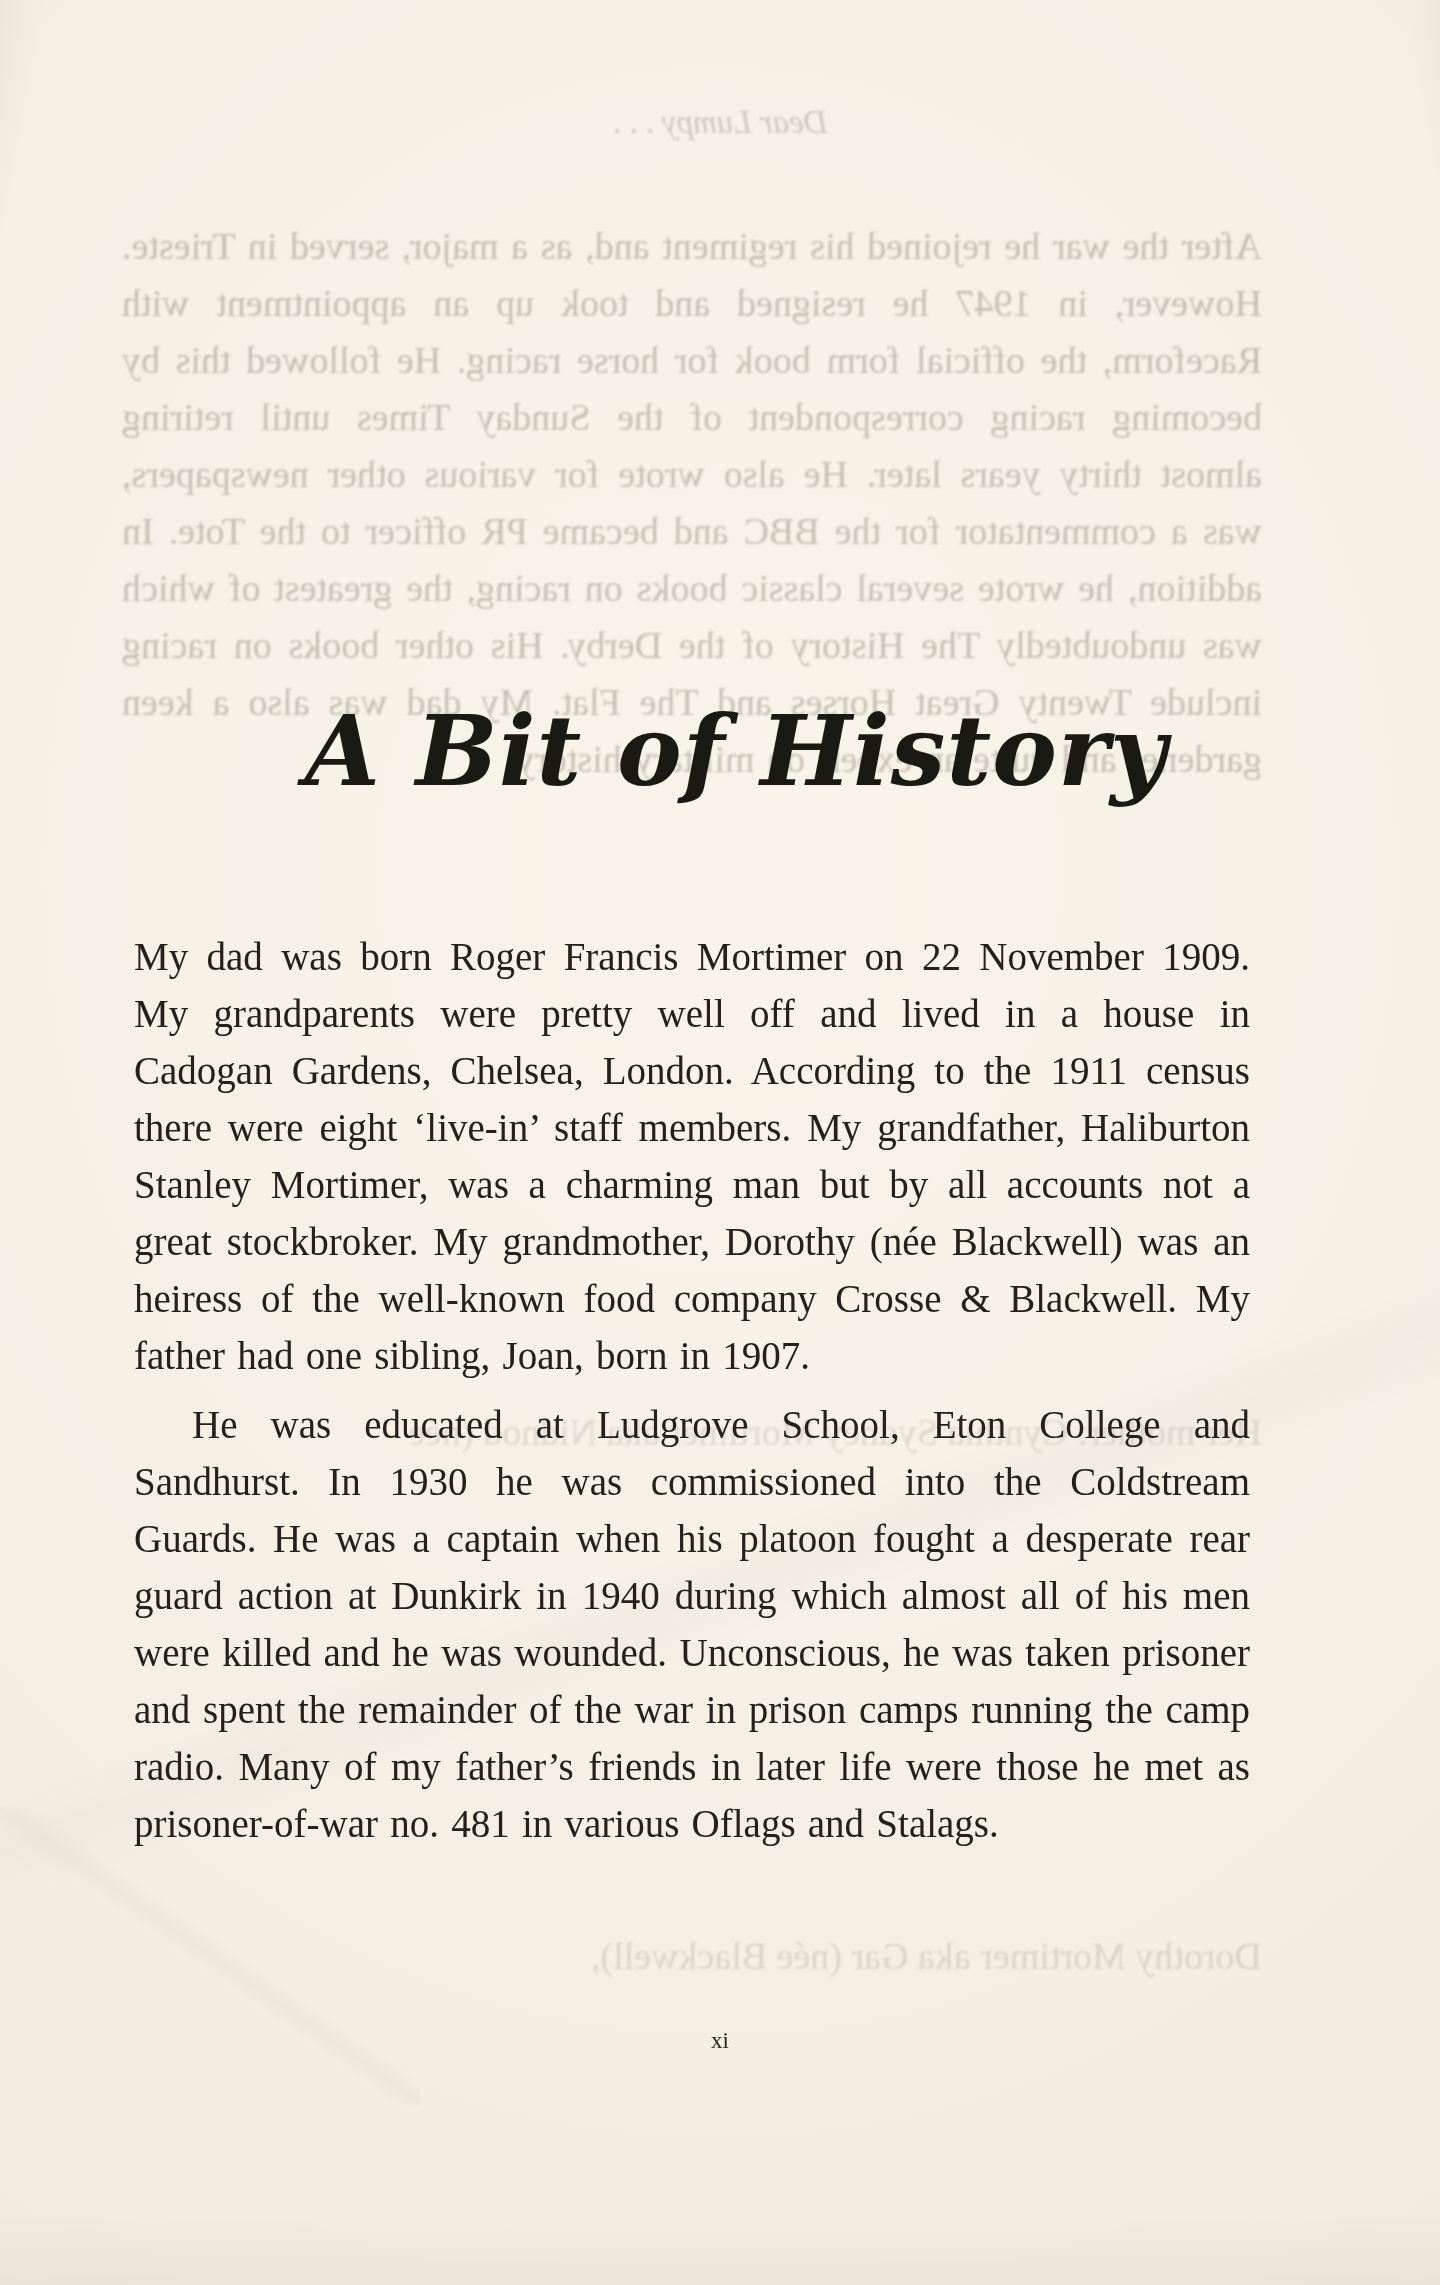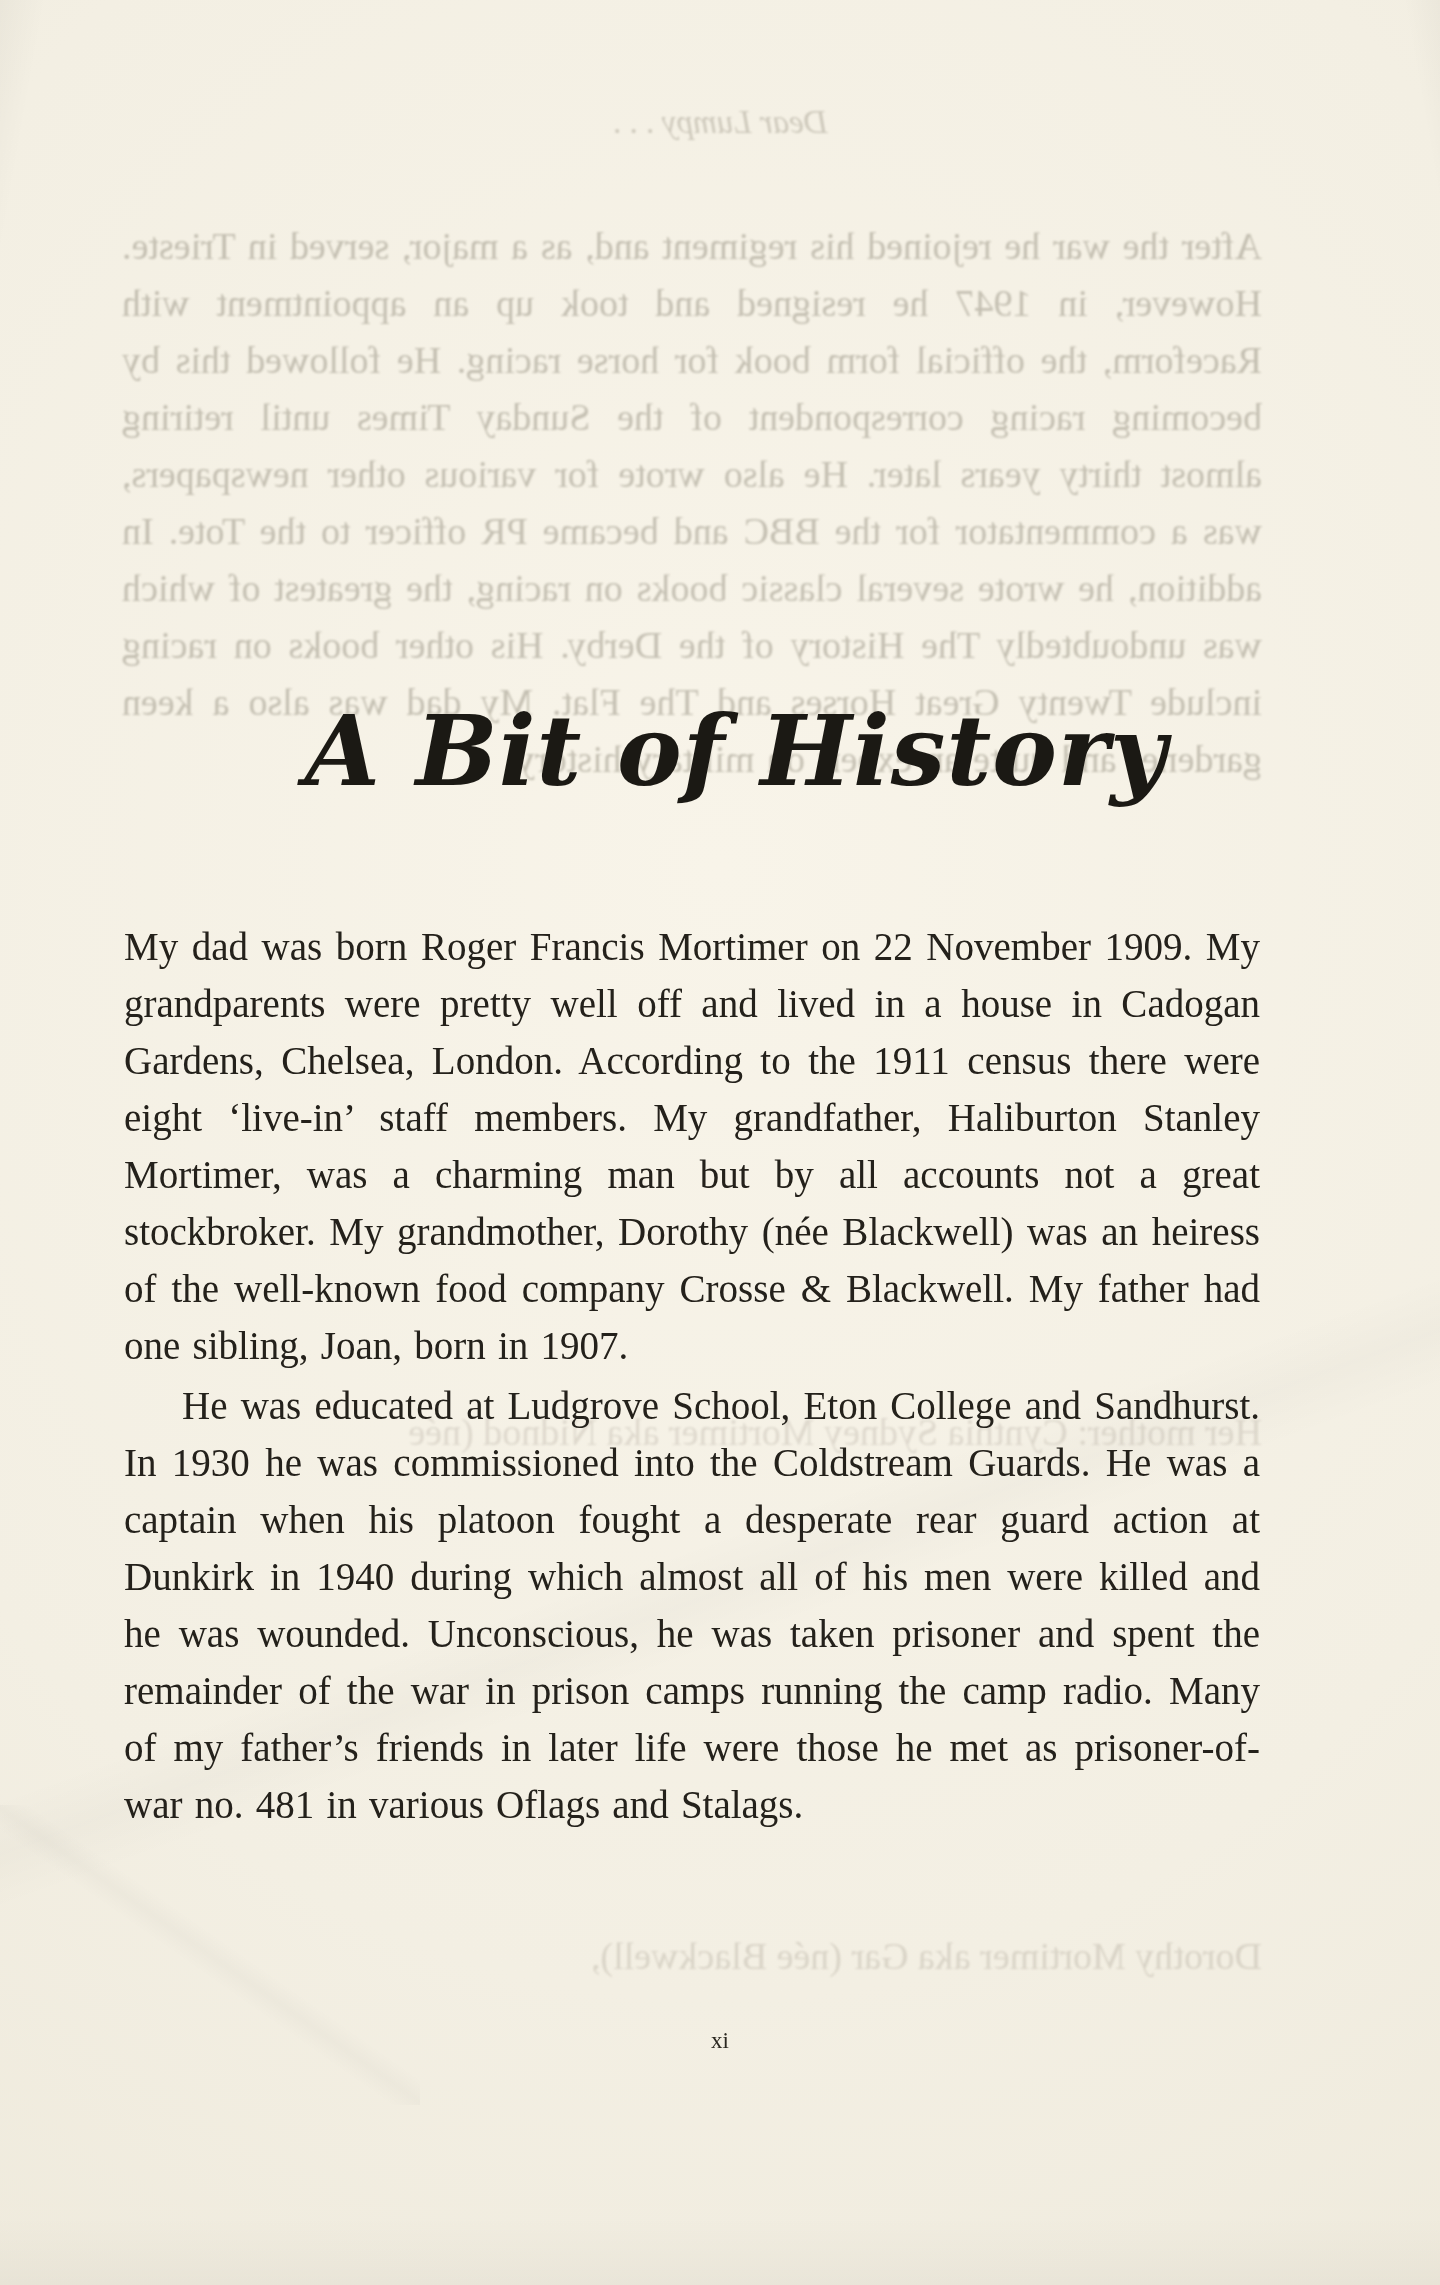--- a/index.html
+++ b/index.html
@@ -101,21 +101,21 @@
     z-index: 2;
   }
   .text-block {
     position: absolute;
     top: 916px;
     left: 122px;
     width: 1140px;
     z-index: 2;
   }
   .para {
-    margin: 2px;
+    margin: 12px;
     font-size: 39px;
     line-height: 57px;
     text-align: justify;
     word-spacing: 2.5px;
     color: #24211b;
   }
   .para + .para {
     margin-top: 3px;
     text-indent: 58px;
   }

